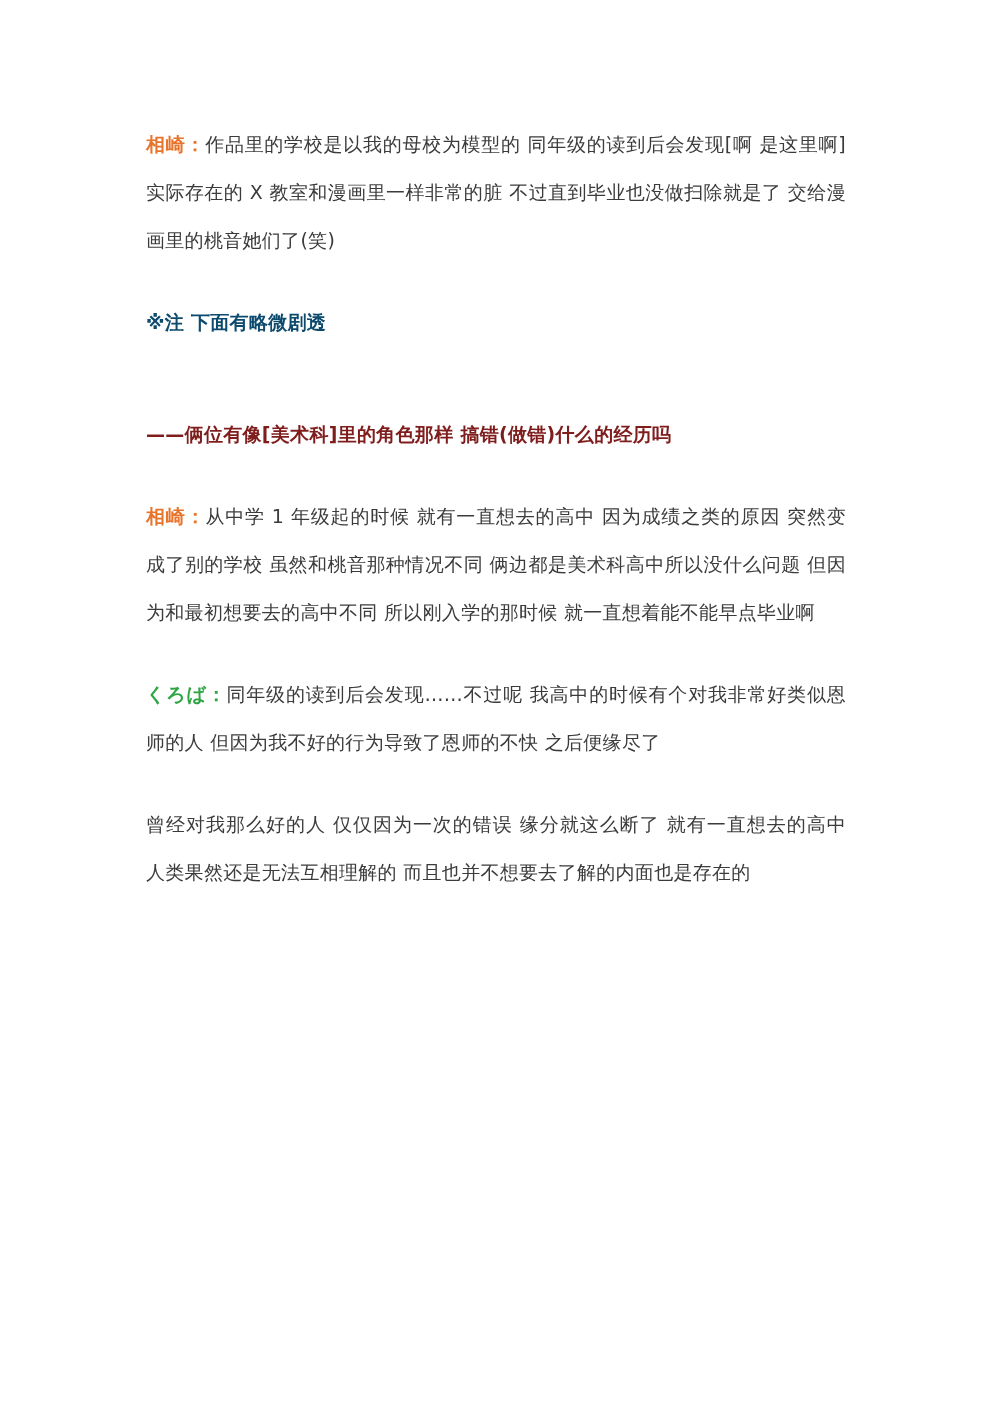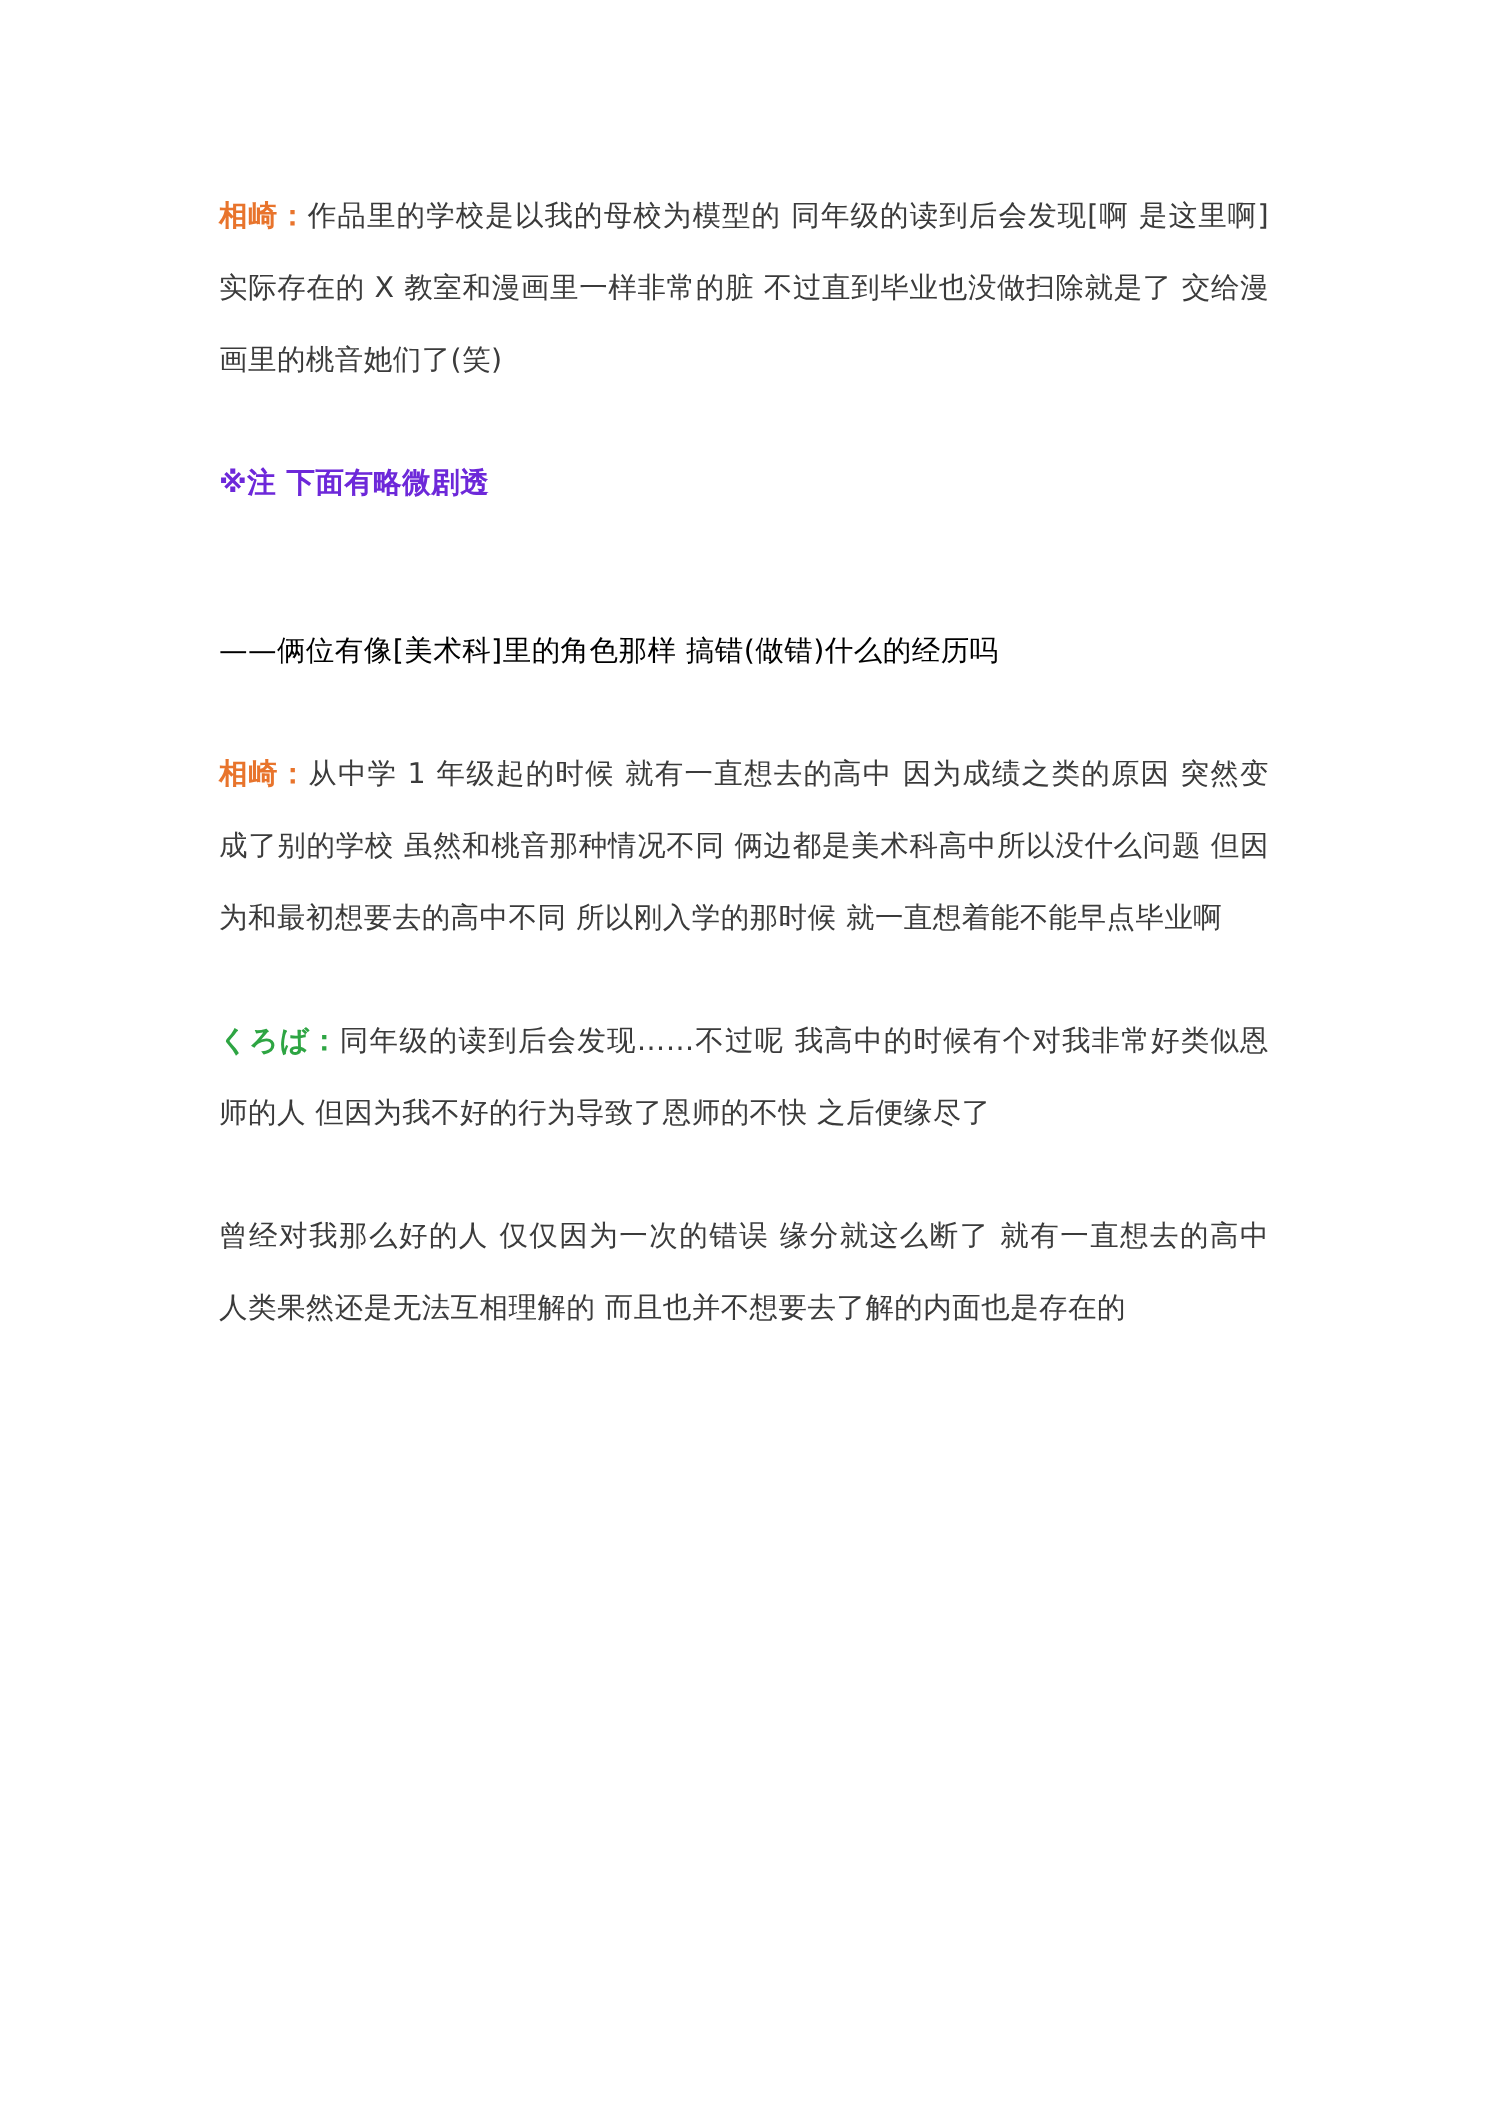--- a/index.html
+++ b/index.html
@@ -28,37 +28,37 @@
     text-align: justify;
     letter-spacing: 0.3px;
   }
   .speaker {
     font-weight: bold;
   }
   .note {
     font-weight: bold;
   }
   .question {
-    font-weight: normal;
-    color: #000000;
+    font-weight: bold;
+    color: #7f1d1d;
     margin-top: 64px;
   }
 </style>
 </head>
 <body>
 
 <div class="page">
   <div class="content">
 
     <p class="para">
       <span class="speaker" style="color: rgb(232, 116, 44);">相崎：</span><span>作品里的学校是以我的母校为模型的 同年级的读到后会发现[啊 是这里啊] 实际存在的 X 教室和漫画里一样非常的脏 不过直到毕业也没做扫除就是了 交给漫画里的桃音她们了(笑)</span>
     </p>
 
 
-    <p class="para note" style="color: #6d28d9;">※注 下面有略微剧透</p>
+    <p class="para note" style="color: #0c4a6e;">※注 下面有略微剧透</p>
 
     <p class="para question">——俩位有像[美术科]里的角色那样 搞错(做错)什么的经历吗</p>
 
     <p class="para">
       <span class="speaker" style="color: rgb(232, 116, 44);">相崎：</span><span>从中学 1 年级起的时候 就有一直想去的高中 因为成绩之类的原因 突然变成了别的学校 虽然和桃音那种情况不同 俩边都是美术科高中所以没什么问题 但因为和最初想要去的高中不同 所以刚入学的那时候 就一直想着能不能早点毕业啊</span>
     </p>
 
 
     <p class="para">
       <span class="speaker" style="color: rgb(46, 165, 67);">くろば：</span><span>同年级的读到后会发现……不过呢 我高中的时候有个对我非常好类似恩师的人 但因为我不好的行为导致了恩师的不快 之后便缘尽了</span>

